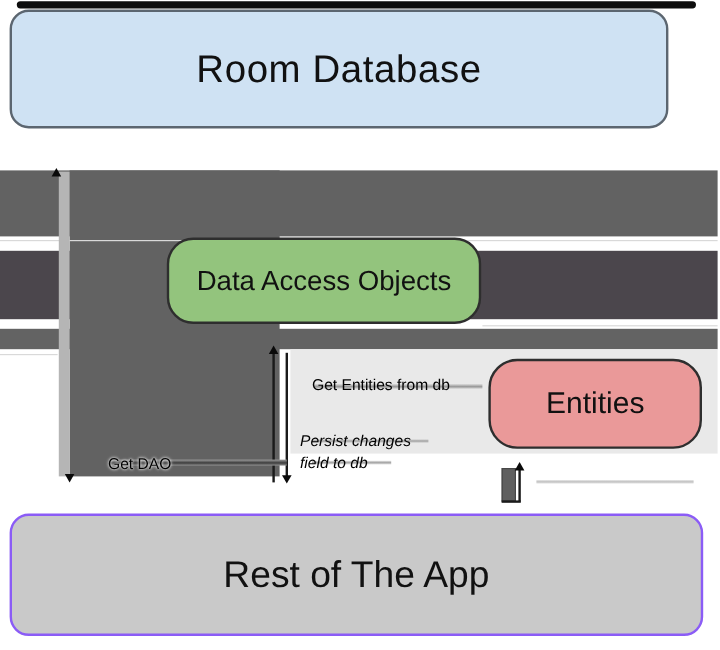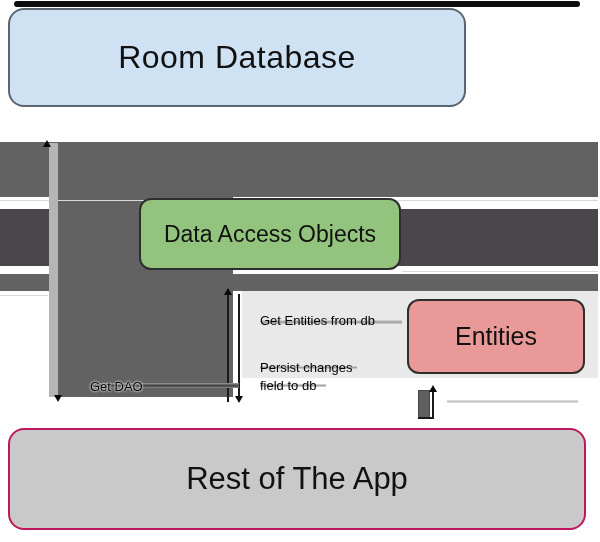--- a/index.html
+++ b/index.html
@@ -10,37 +10,37 @@
     color:#111;
   }
   .abs { position:absolute; }
 
   
   .node {
     position:absolute; display:flex; align-items:center; justify-content:center;
     box-sizing:border-box; text-align:center;
   }
   .node-room {
-    left:8px; top:8px; width:458px; height:99px;
+    left:8px; top:8px; width:549px; height:99px;
     background:#cfe2f3; border:2px solid #5c6670; border-radius:16px;
     font-size:32px; letter-spacing:.5px;
   }
   .node-dao {
     left:139px; top:198px; width:262px; height:72px;
-    background:#93c47d; border:2px solid #2e2e2e; border-radius:12px;
+    background:#93c47d; border:2px solid #2e2e2e; border-radius:22px;
     font-size:23px; z-index:6;
   }
   .node-entities {
     left:407px; top:299px; width:178px; height:75px;
-    background:#ea9999; border:2px solid #2e2e2e; border-radius:12px;
+    background:#ea9999; border:2px solid #2e2e2e; border-radius:24px;
     font-size:25px; z-index:6;text-align:right;
   }
   .node-rest {
     left:8px; top:428px; width:578px; height:102px;
-    background:#c9c9c9; border:2px solid #be185d; border-radius:16px;
+    background:#c9c9c9; border:2px solid #8b5cf6; border-radius:16px;
     font-size:31px; z-index:7;
   }
 
   
   .top-black-bar {
     left:14px; top:1px; width:566px; height:6px; background:#0d0d0d;
     border-radius:3px; z-index:1;
   }
 
   
@@ -85,21 +85,21 @@
     background:#5f5f5f; border:1px solid #474747; box-sizing:border-box; z-index:4;
   }
 
   
   .lbl { position:absolute; font-size:13px; line-height:18px; color:#000; z-index:6; white-space:nowrap; }
   .lbl-getdao {
     left:90px; top:378px;
     text-shadow:0 0 2px rgba(255,255,255,.95), 0 0 3px rgba(255,255,255,.8);
   }
   .lbl-getentities { left:260px; top:312px; }
-  .lbl-persist { left:260px; top:359px; white-space:normal; width:110px; }
+  .lbl-persist { left:250px; top:359px; white-space:normal; width:110px;font-style:italic; }
   .lbl-getset { left:446px; top:393px; }
 
   
   .artifact { position:absolute; z-index:5; }
   .line-getdao {
     left:92px; top:383px; width:147px; height:5px;
     background:linear-gradient(to bottom,#9d9d9d,#3c3c3c 55%,#8f8f8f);
   }
   .line-ent {
     left:262px; top:320px; width:140px; height:4px;

